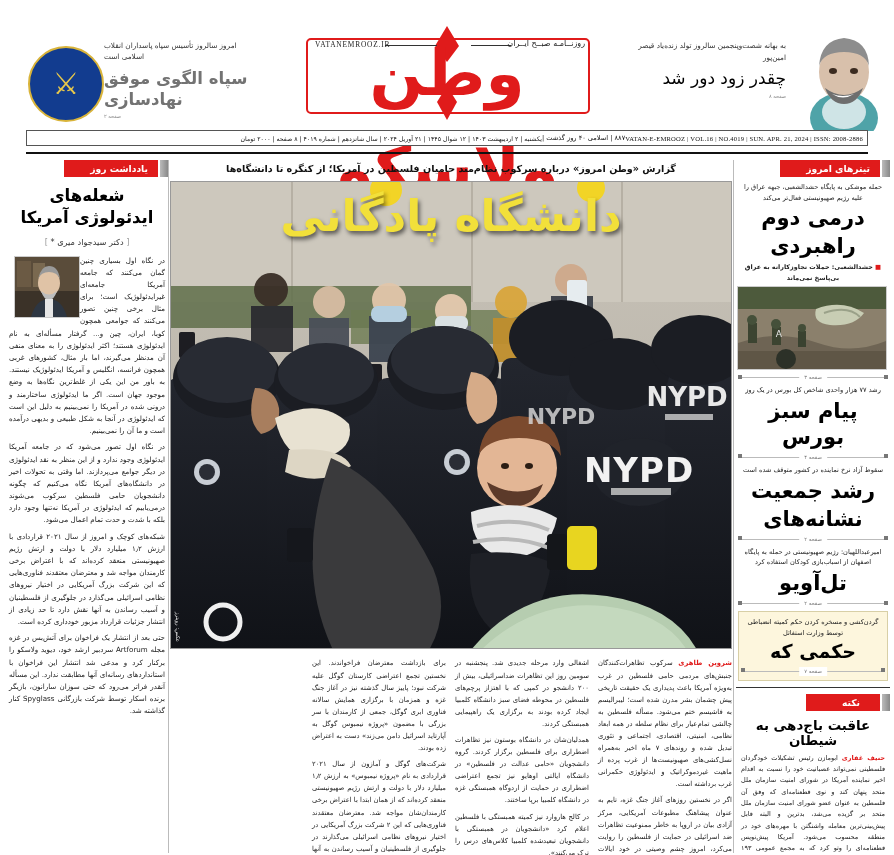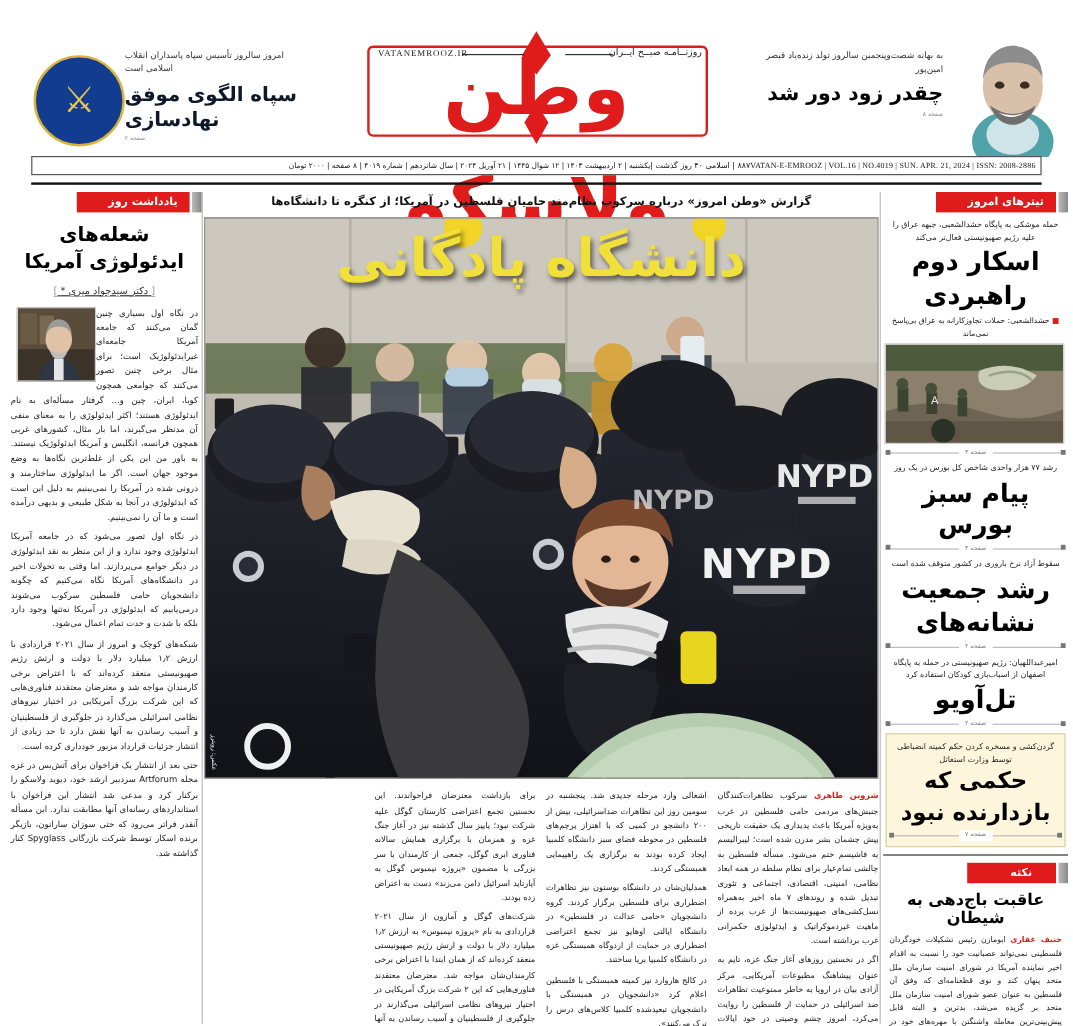--- a/index.html
+++ b/index.html
@@ -19,21 +19,21 @@
   }
   .mh-logo .emblem{
     font-size:30px;color:#e8c84a;line-height:1;text-align:center;
     font-family:"DejaVu Sans",sans-serif;
   }
   .mh-left{
     position:absolute;left:104px;top:40px;width:155px;text-align:left;direction:rtl;
   }
   .mh-left .kicker{font-size:7.3px;line-height:1.55;color:#333;}
   .mh-left .head{
-    font-size:16.5px;font-weight:bold;line-height:1.3;color:#0f172a;margin-top:5px;
+    font-size:16.5px;font-weight:bold;line-height:1.3;color:#737373;margin-top:5px;
     letter-spacing:-.3px;
   }
   .mh-left .pg{font-size:5px;color:#888;margin-top:3px;}
 
   .mh-logo-center{
     position:absolute;left:50%;transform:translateX(-50%);top:24px;
     width:300px;height:100px;
   }
   .logo-frame{
     position:absolute;left:9px;top:14px;width:280px;height:72px;
@@ -52,21 +52,21 @@
   .logo-tag{
     position:absolute;right:12px;top:15px;font-size:8px;color:#222;letter-spacing:2px;
   }
   .logo-rule-l{position:absolute;left:88px;top:21px;width:52px;height:1px;background:#333;}
   .logo-rule-r{position:absolute;right:86px;top:21px;width:40px;height:1px;background:#333;}
 
   .mh-right{
     position:absolute;right:108px;top:40px;width:150px;text-align:right;
   }
   .mh-right .kicker{font-size:7.3px;line-height:1.6;color:#333;}
-  .mh-right .head{font-size:17px;font-weight:bold;line-height:1.35;color:#000;margin-top:4px;}
+  .mh-right .head{font-size:17px;font-weight:normal;line-height:1.35;color:#000;margin-top:4px;}
   .mh-right .pg{font-size:5px;color:#888;margin-top:3px;}
 
   .mh-portrait{
     position:absolute;right:6px;top:26px;width:96px;height:105px;overflow:hidden;
   }
 
   
   .datebar{
     position:absolute;left:26px;top:130px;width:842px;height:16px;
     border:1px solid #555;display:flex;align-items:center;
@@ -99,21 +99,21 @@
     position:absolute;right:0;top:0;width:8px;height:17px;
     background:linear-gradient(90deg,#bbb,#888);
   }
 
   
   .ed-title{
     text-align:center;font-size:16.5px;font-weight:bold;line-height:1.35;
     margin:8px 4px 0;color:#000;
   }
   .ed-author{
-    text-align:center;font-size:8.2px;color:#333;margin:7px 0 0;text-decoration:underline;
+    text-align:center;font-size:8.2px;color:#333;margin:7px 0 0;
   }
   .ed-author .br{color:#999;}
   .ed-body{
     margin:8px 3px 0;font-size:7.1px;line-height:1.72;text-align:justify;
     color:#1a1a1a;column-count:1;
   }
   .ed-photo{
     float:left;width:64px;height:60px;margin:1px 0 3px 5px;
     background:#6a6257;border:1px solid #ccc;overflow:hidden;
   }
@@ -150,21 +150,21 @@
   .tz{margin-bottom:2px;}
   .tz .over{
     font-size:6.6px;line-height:1.62;text-align:center;color:#222;margin:3px 6px 2px;
   }
   .tz .tt{
     font-size:21px;font-weight:bold;text-align:center;line-height:1.24;color:#000;
     margin:1px 0 2px;
   }
   .tz .tt.small{font-size:19px;}
   .tz .under{
-    font-size:6.4px;line-height:1.62;text-align:center;color:#222;margin:3px 6px 2px;
+    font-size:6.4px;line-height:1.62;text-align:center;color:#222;margin:3px 6px 2px;font-weight:bold;
   }
   .tz .under .bullet{color:#e01b1b;}
   .pgmark{
     position:relative;height:9px;margin:3px 2px;
   }
   .pgmark .ln{position:absolute;left:0;right:0;top:4px;height:1px;background:#bbb;}
   .pgmark .dotl,.pgmark .dotr{
     position:absolute;top:1.5px;width:4px;height:4px;background:#777;
   }
   .pgmark .dotl{left:0;}.pgmark .dotr{right:0;}
@@ -421,21 +421,21 @@
     </div>
 
     <div class="col-right">
       <div class="sec-head">
         <div class="grip"></div>
         <div class="bar">تیترهای امروز</div>
       </div>
 
       <div class="tz">
         <div class="over">حمله موشکی به پایگاه حشدالشعبی، جبهه عراق را علیه رژیم صهیونیستی فعال‌تر می‌کند</div>
-        <div class="tt">اسکار دوم</div>
+        <div class="tt">درمی دوم</div>
         <div class="tt">راهبردی</div>
         <div class="under">
           <span class="bullet">■</span>
           <span>حشدالشعبی: حملات تجاوزکارانه به عراق بی‌پاسخ نمی‌ماند</span>
         </div>
         <div class="tz-photo">
           <svg width="148" height="82" viewBox="0 0 148 82" preserveAspectRatio="none">
             <rect width="148" height="82" fill="#7b7161"></rect>
             <rect y="0" width="148" height="26" fill="#4d5a3c"></rect>
             <rect y="22" width="148" height="60" fill="#8b806c"></rect>
@@ -466,21 +466,21 @@
         <div class="tt">پیام سبز بورس</div>
         <div class="pgmark">
           <div class="ln"></div>
           <div class="dotl"></div>
           <div class="dotr"></div>
           <div class="lbl">صفحه ۴</div>
         </div>
       </div>
 
       <div class="tz">
-        <div class="over">سقوط آزاد نرخ باروری در کشور متوقف شده است</div>
+        <div class="over">سقوط آزاد نرخ نماینده در کشور متوقف شده است</div>
         <div class="tt">رشد جمعیت</div>
         <div class="tt">نشانه‌های</div>
         <div class="pgmark">
           <div class="ln"></div>
           <div class="dotl"></div>
           <div class="dotr"></div>
           <div class="lbl">صفحه ۲</div>
         </div>
       </div>
 
@@ -491,21 +491,20 @@
           <div class="ln"></div>
           <div class="dotl"></div>
           <div class="dotr"></div>
           <div class="lbl">صفحه ۲</div>
         </div>
       </div>
 
       <div class="tz box">
         <div class="over">گردن‌کشی و مسخره کردن حکم کمیته انضباطی توسط وزارت استغاثل</div>
         <div class="tt small">حکمی که</div>
-        <div class="tt small">بازدارنده نبود</div>
         <div class="pgmark">
           <div class="ln"></div>
           <div class="dotl"></div>
           <div class="dotr"></div>
           <div class="lbl">صفحه ۷</div>
         </div>
       </div>
 
       <div class="hr-dark"></div>
 

